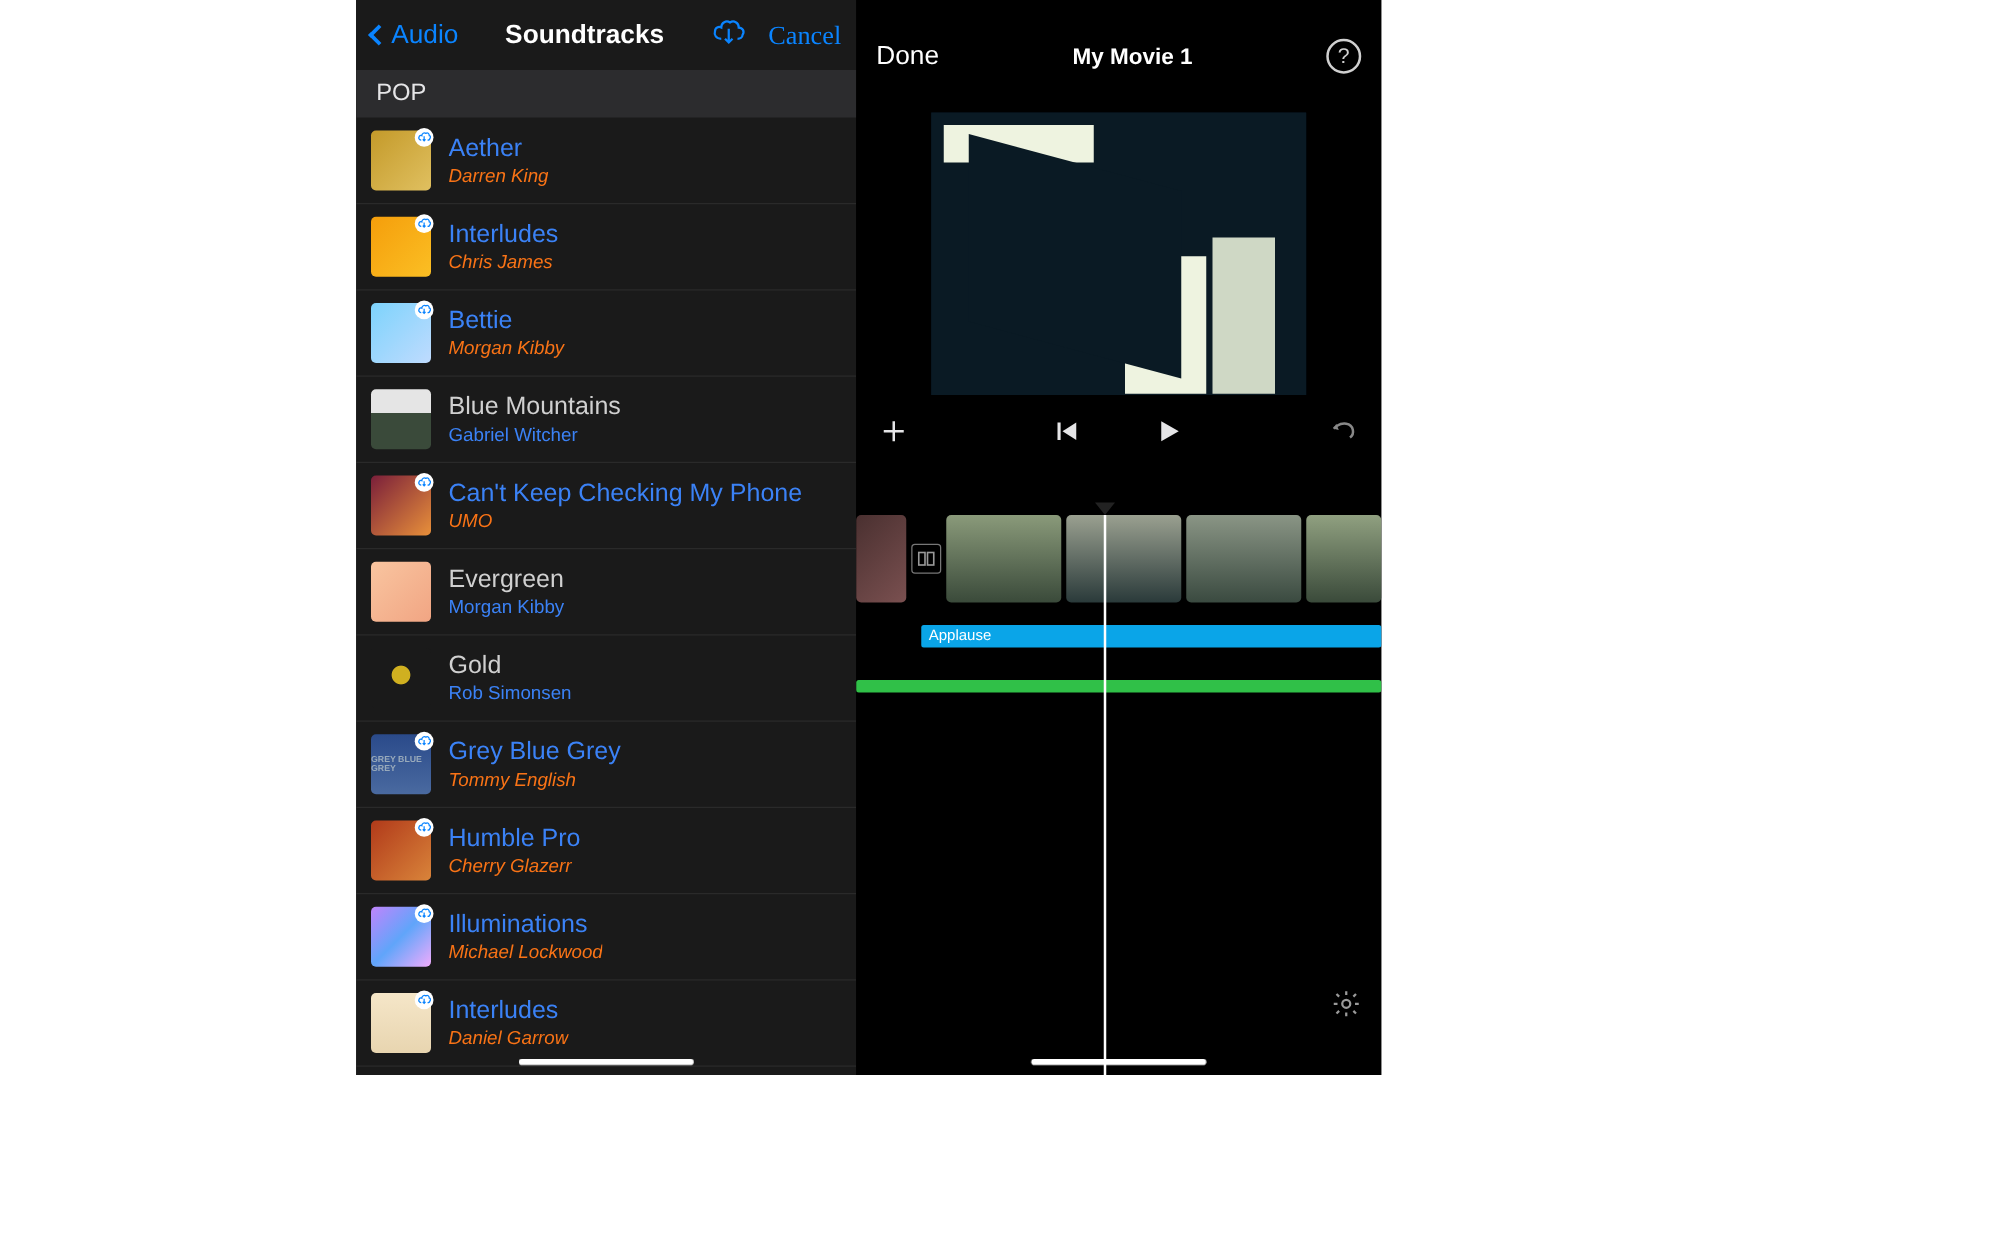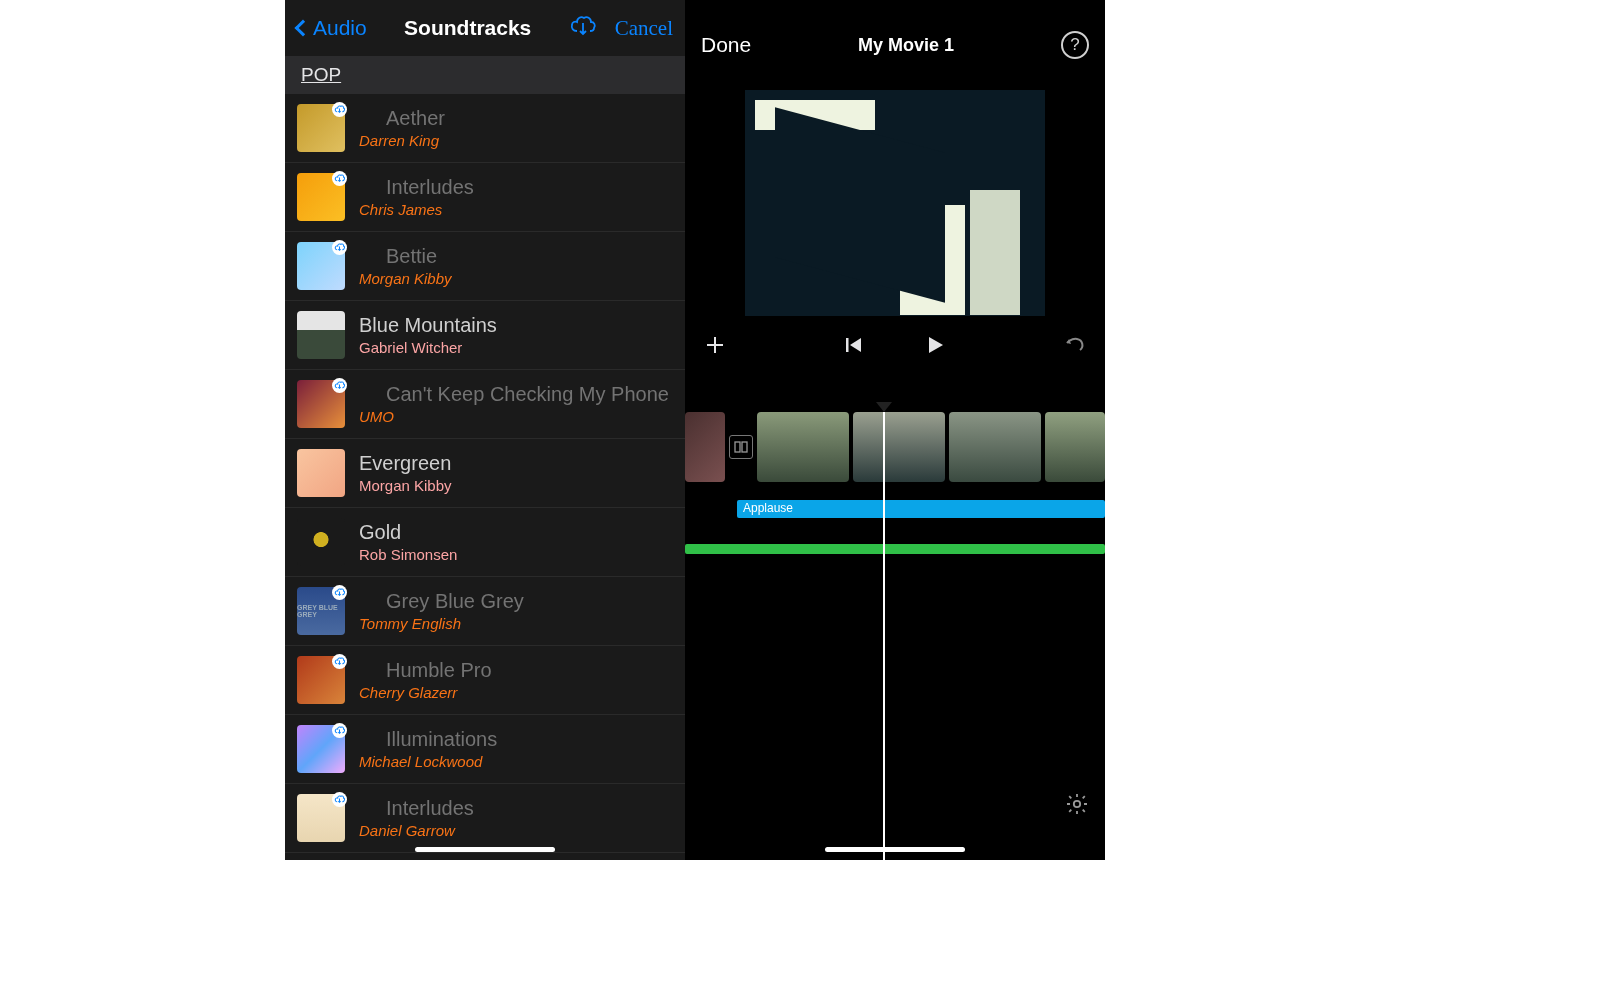--- a/index.html
+++ b/index.html
@@ -8,30 +8,30 @@
   .left-panel { width: 418px; height: 100%; background: #1a1a1a; display: flex; flex-direction: column; }
   .right-panel { flex: 1; height: 100%; background: #000; display: flex; flex-direction: column; position: relative; text-decoration: underline; }
 
   
   .nav-header { height: 56px; display: flex; align-items: center; justify-content: space-between; padding: 0 12px; background: #1a1a1a; }
   .nav-left { display: flex; align-items: center; gap: 4px; color: #0a84ff; font-size: 21px; cursor: pointer; }
   .nav-title { color: #fff; font-size: 21px; font-weight: 600; }
   .nav-right { display: flex; align-items: center; gap: 18px; }
   .cloud-download { color: #0a84ff; }
   .cancel-btn { color: #0a84ff; font-size: 21px; cursor: pointer; font-family: Liberation Serif, serif; }
-  .section-header { background: #2c2c2e; color: #e5e5e7; font-size: 19px; font-weight: 500; padding: 8px 16px; text-decoration: underline; }
+  .section-header { background: #2c2c2e; color: #e5e5e7; font-size: 19px; font-weight: 500; padding: 8px 16px; }
   .list { flex: 1; overflow-y: auto; }
   .list-item { display: flex; align-items: center; padding: 10px 12px; gap: 14px; border-bottom: 1px solid #2a2a2a; cursor: pointer; }
   .cover { width: 48px; height: 48px; border-radius: 4px; flex-shrink: 0; position: relative; background-size: cover; }
   .cloud-badge { position: absolute; top: -2px; right: -2px; width: 15px; height: 15px; background: #fff; border-radius: 50%; display: flex; align-items: center; justify-content: center; }
   .cloud-badge svg { width: 11px; height: 11px; }
   .track-text { display: flex; flex-direction: column; gap: 2px; min-width: 0; }
   .track-title { color: #d0d0d0; font-size: 20px; white-space: nowrap; overflow: hidden; text-overflow: ellipsis; }
-  .track-artist { color: #fca5a5; font-size: 15px; white-space: nowrap; overflow: hidden; text-overflow: ellipsis; }
-  .dimmed .track-title { color: #737373; margin-left: 27px; }
+  .track-artist { color: #3b82f6; font-size: 15px; white-space: nowrap; overflow: hidden; text-overflow: ellipsis; }
+  .dimmed .track-title { color: #3b82f6; }
   .dimmed .track-artist { color: #f97316; font-style: italic; }
   .home-indicator { position: absolute; bottom: 8px; left: 50%; transform: translateX(-50%); width: 140px; height: 5px; background: #fff; border-radius: 3px; }
 
   
   .editor-header { height: 90px; display: flex; align-items: center; justify-content: space-between; padding: 0 16px; }
   .done-btn { color: #fff; font-size: 21px; cursor: pointer; }
   .project-title { color: #fff; font-size: 18px; font-weight: 600; }
   .help-btn { width: 28px; height: 28px; border: 2px solid #d0d0d0; border-radius: 50%; color: #d0d0d0; display: flex; align-items: center; justify-content: center; font-size: 17px; cursor: pointer; }
   .video-preview { margin: 0 auto; width: 300px; height: 226px; background: #0b1b26; position: relative; overflow: hidden; }
   .video-preview .pane { position:absolute; background:#eef3e0; }

